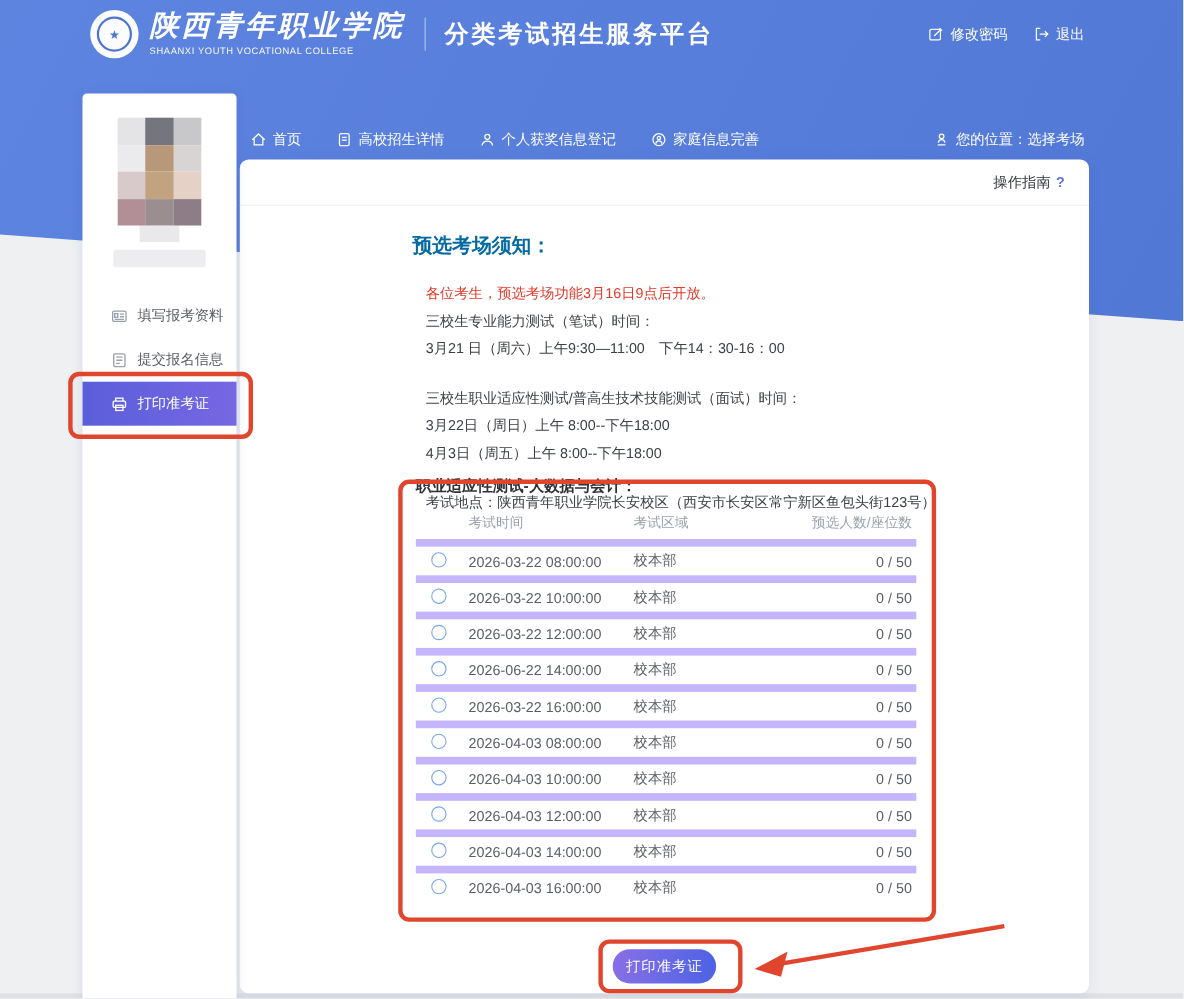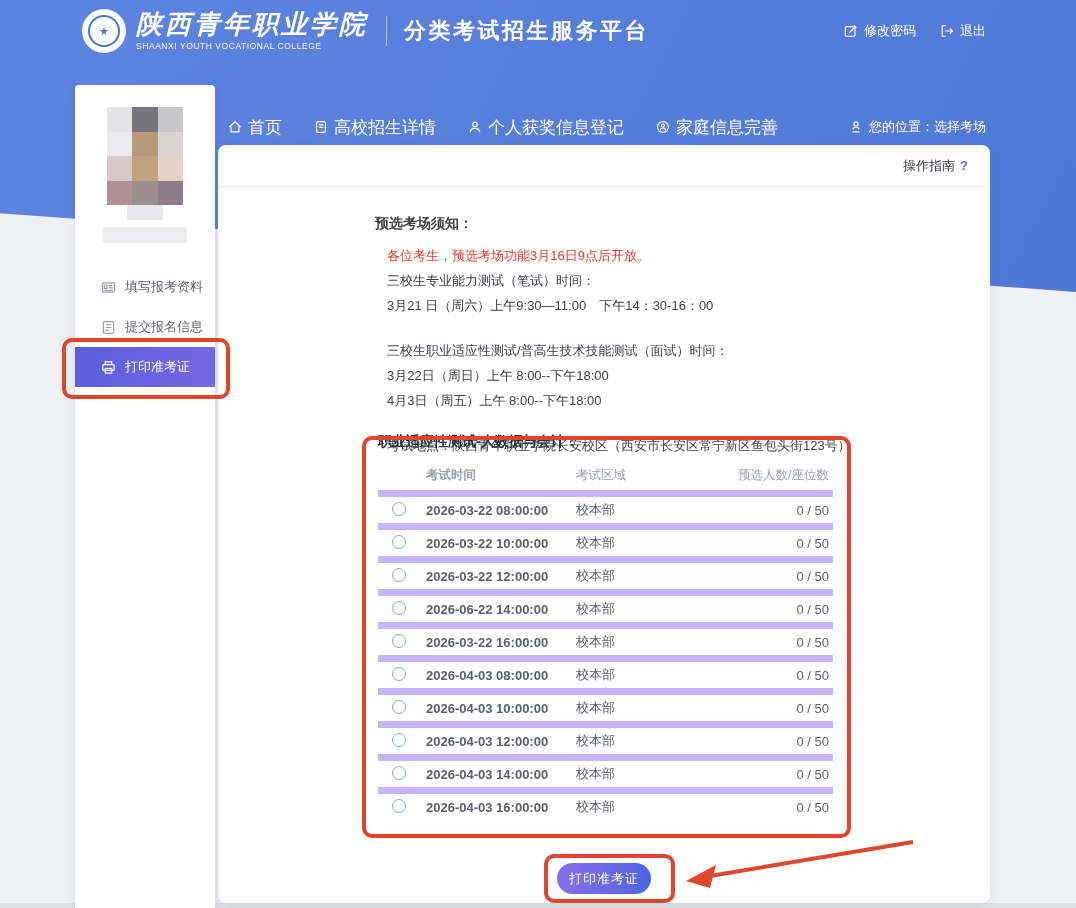--- a/index.html
+++ b/index.html
@@ -28,21 +28,21 @@
                 white-space:nowrap; }
   .v-divider { width:1px; height:30px; background:rgba(255,255,255,.55); margin:0 17px 0 18px; }
   .platform-title { font-size:22px; font-weight:bold; letter-spacing:2.5px; white-space:nowrap; }
   .header-actions { margin-left:auto; margin-right:90px; display:flex; gap:24px;
                     align-items:center; font-size:13px; }
   .h-act { display:flex; align-items:center; gap:6px; cursor:pointer; white-space:nowrap; }
   .icon-s { width:14px; height:14px; display:inline-block; flex:none; }
 
   
   .nav { position:absolute; left:228px; top:112px; height:30px; display:flex; gap:32px;
-         align-items:center; color:#fff; font-size:17px; z-index:3; }
+         align-items:center; color:#fff; font-size:13px; z-index:3; }
   .nav-item { display:flex; align-items:center; gap:6px; cursor:pointer; white-space:nowrap; }
   .location { position:absolute; right:90px; top:112px; height:30px; display:flex; gap:6px;
               align-items:center; color:#fff; font-size:13px; z-index:3; white-space:nowrap; }
 
   
   .sidebar { position:absolute; left:75px; top:85px; width:140px; bottom:0; background:#fff;
              border-radius:4px 4px 0 0; box-shadow:0 2px 10px rgba(60,80,160,.12); z-index:4; }
   .avatar { width:76px; height:98px; margin:22px auto 0; display:grid;
             grid-template-columns:repeat(3,1fr); grid-template-rows:repeat(4,1fr); }
   .avatar-chin { width:36px; height:15px; background:#e9e9ec; margin:0 auto; }
@@ -57,34 +57,34 @@
   
   .card { position:absolute; left:218px; top:145px; width:772px; height:758px; background:#fff;
           border-radius:8px; box-shadow:0 2px 12px rgba(60,80,160,.10); z-index:2; }
   .guide-bar { height:42px; border-bottom:1px solid #eef0f3; display:flex;
                justify-content:flex-end; align-items:center; gap:5px; padding-right:22px;
                font-size:13px; color:#2f3338; }
   .guide-q { color:#5a6ee8; font-weight:bold; cursor:pointer; }
 
   .notice { position:absolute; left:157px; top:66px; width:580px; font-size:13px;
             color:#3d4047; line-height:25px; }
-  .notice-title { font-weight:bold; font-size:14px; color:#404040; margin-bottom:7px; }
+  .notice-title { font-weight:bold; font-size:18px; color:#0369a1; margin-bottom:18px; }
   .notice-line { margin-left:12px; }
   .notice-line.red { color:#e13a2a; }
   .notice-line.gap { height:20px; }
 
   .exam-block { position:absolute; left:160px; top:288px; width:455px; font-size:13px;
                 color:#5a5e66; }
   .exam-title { font-weight:bold; font-size:14px; color:#2e3135; margin-bottom:9px; }
   .t-head { display:flex; align-items:center; height:30px; color:#9aa1ab; font-size:12.5px;
             padding-left:8px; }
   .t-row { display:flex; align-items:center; height:33px; border-top:7px solid #c4b5fd;
            padding-left:8px; }
   .col-radio { width:40px; }
-  .col-time { width:150px;font-weight:bold; }
+  .col-time { width:150px; }
   .col-area { flex:1; }
   .col-count { width:104px; text-align:right; padding-right:4px; }
   .radio { width:14px; height:14px; border:1px solid #7aa6ec; border-radius:50%;
            display:inline-block; background:#fff; cursor:pointer; margin-left:6px; }
 
   .submit-btn { position:absolute; left:339px; top:718px; width:94px; height:31px;
                 border:none; border-radius:16px; color:#fff; font-size:13px;
                 background:linear-gradient(95deg,#8a6fe6,#4b63e4); cursor:pointer;
                 font-family:inherit; letter-spacing:1px; }
 

